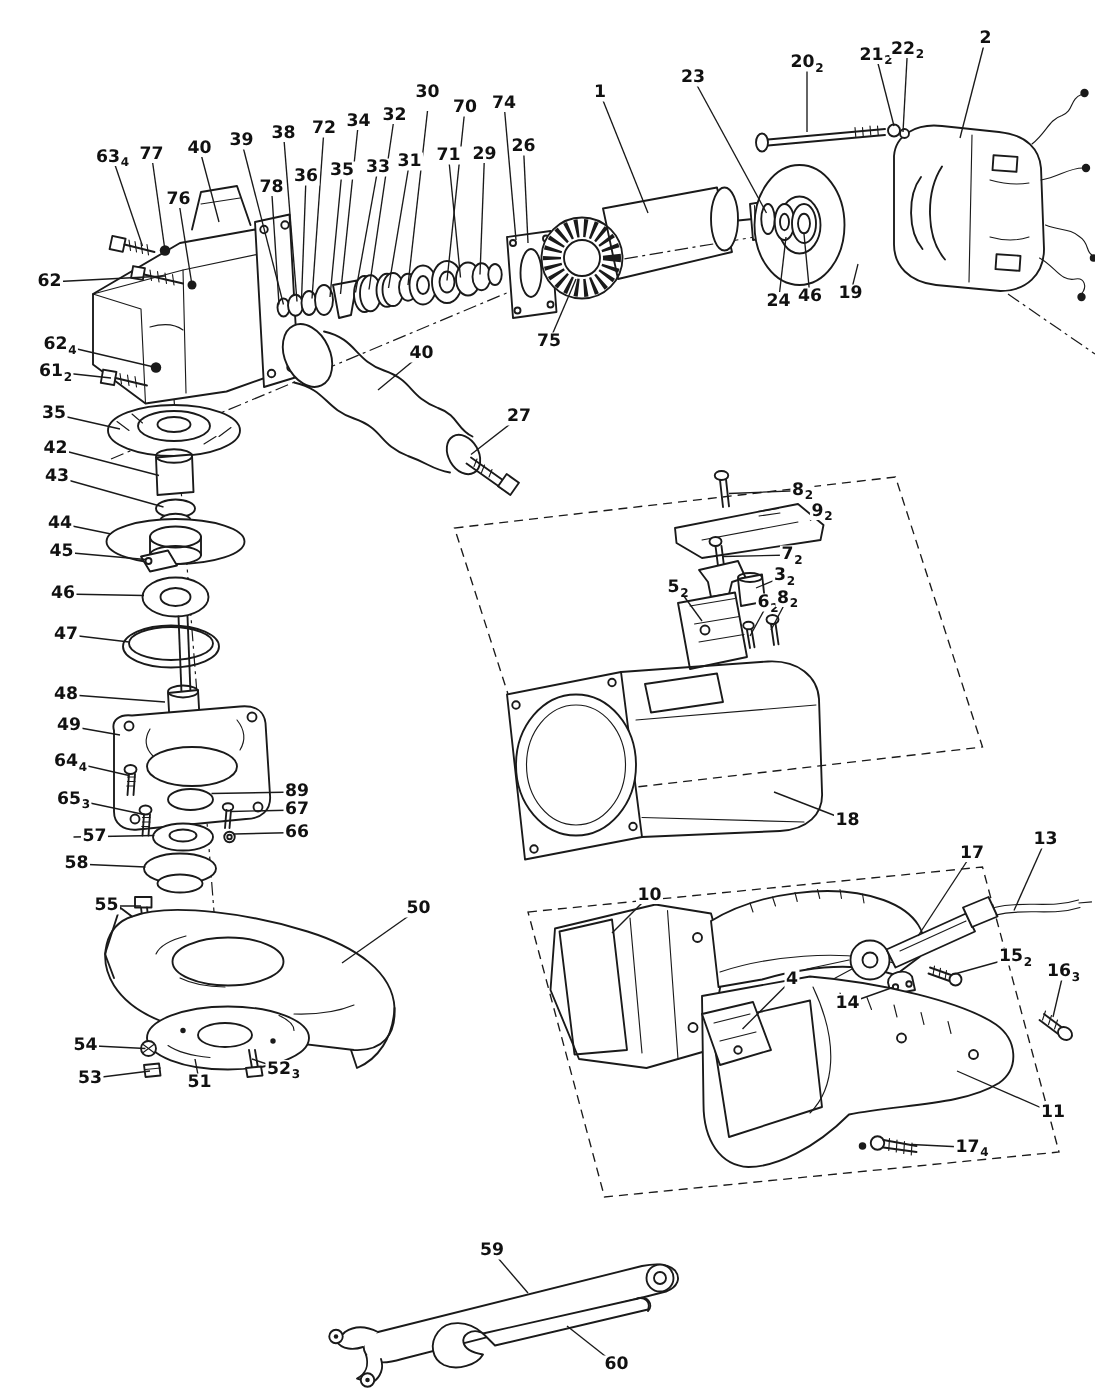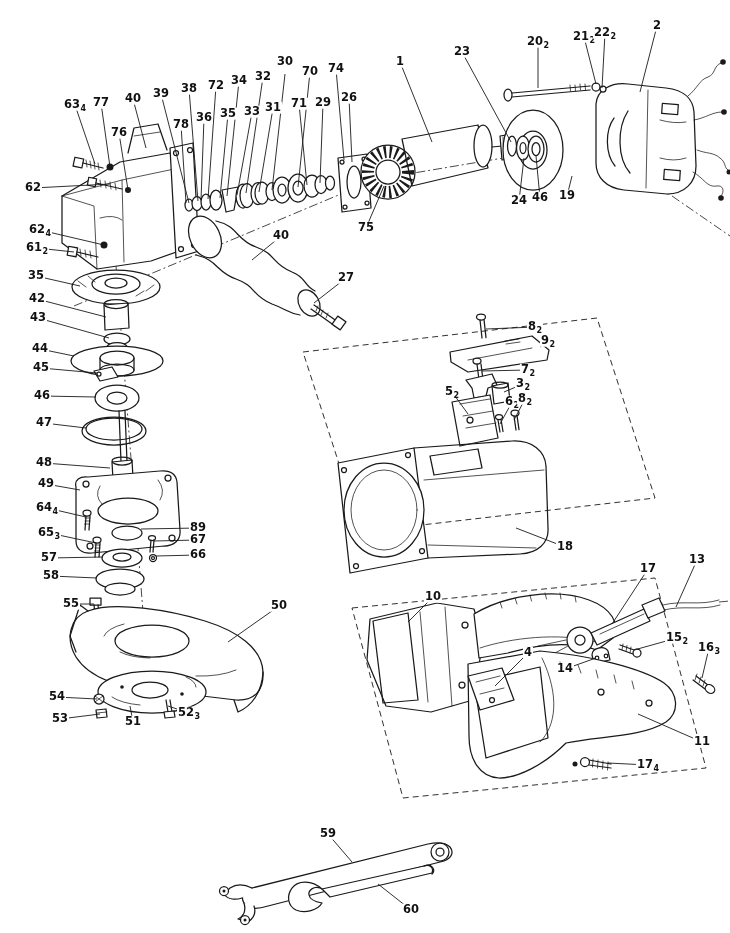--- a/index.html
+++ b/index.html
@@ -484,21 +484,21 @@
       <div class="plabel" style="left: 37px; top: 299px;"><span class="pn">42</span></div>
       <div class="plabel" style="left: 38px; top: 318px;"><span class="pn">43</span></div>
       <div class="plabel" style="left: 40px; top: 349px;"><span class="pn">44</span></div>
       <div class="plabel" style="left: 41px; top: 368px;"><span class="pn">45</span></div>
       <div class="plabel" style="left: 42px; top: 396px;"><span class="pn">46</span></div>
       <div class="plabel" style="left: 44px; top: 423px;"><span class="pn">47</span></div>
       <div class="plabel" style="left: 44px; top: 463px;"><span class="pn">48</span></div>
       <div class="plabel" style="left: 46px; top: 484px;"><span class="pn">49</span></div>
       <div class="plabel" style="left: 47px; top: 508px;"><span class="pn">64</span><span class="ps">4</span></div>
       <div class="plabel" style="left: 49px; top: 533px;"><span class="pn">65</span><span class="ps">3</span></div>
-      <div class="plabel" style="left: 49px; top: 558px;"><span class="pn">57</span></div>
+      <div class="plabel" style="left: 63px; top: 558px;"><span class="pn">57</span></div>
       <div class="plabel" style="left: 51px; top: 576px;"><span class="pn">58</span></div>
       <div class="plabel" style="left: 198px; top: 528px;"><span class="pn">89</span></div>
       <div class="plabel" style="left: 198px; top: 540px;"><span class="pn">67</span></div>
       <div class="plabel" style="left: 198px; top: 555px;"><span class="pn">66</span></div>
       <div class="plabel" style="left: 71px; top: 604px;"><span class="pn">55</span></div>
       <div class="plabel" style="left: 279px; top: 606px;"><span class="pn">50</span></div>
       <div class="plabel" style="left: 57px; top: 697px;"><span class="pn">54</span></div>
       <div class="plabel" style="left: 60px; top: 719px;"><span class="pn">53</span></div>
       <div class="plabel" style="left: 133px; top: 722px;"><span class="pn">51</span></div>
       <div class="plabel" style="left: 189px; top: 713px;"><span class="pn">52</span><span class="ps">3</span></div>

